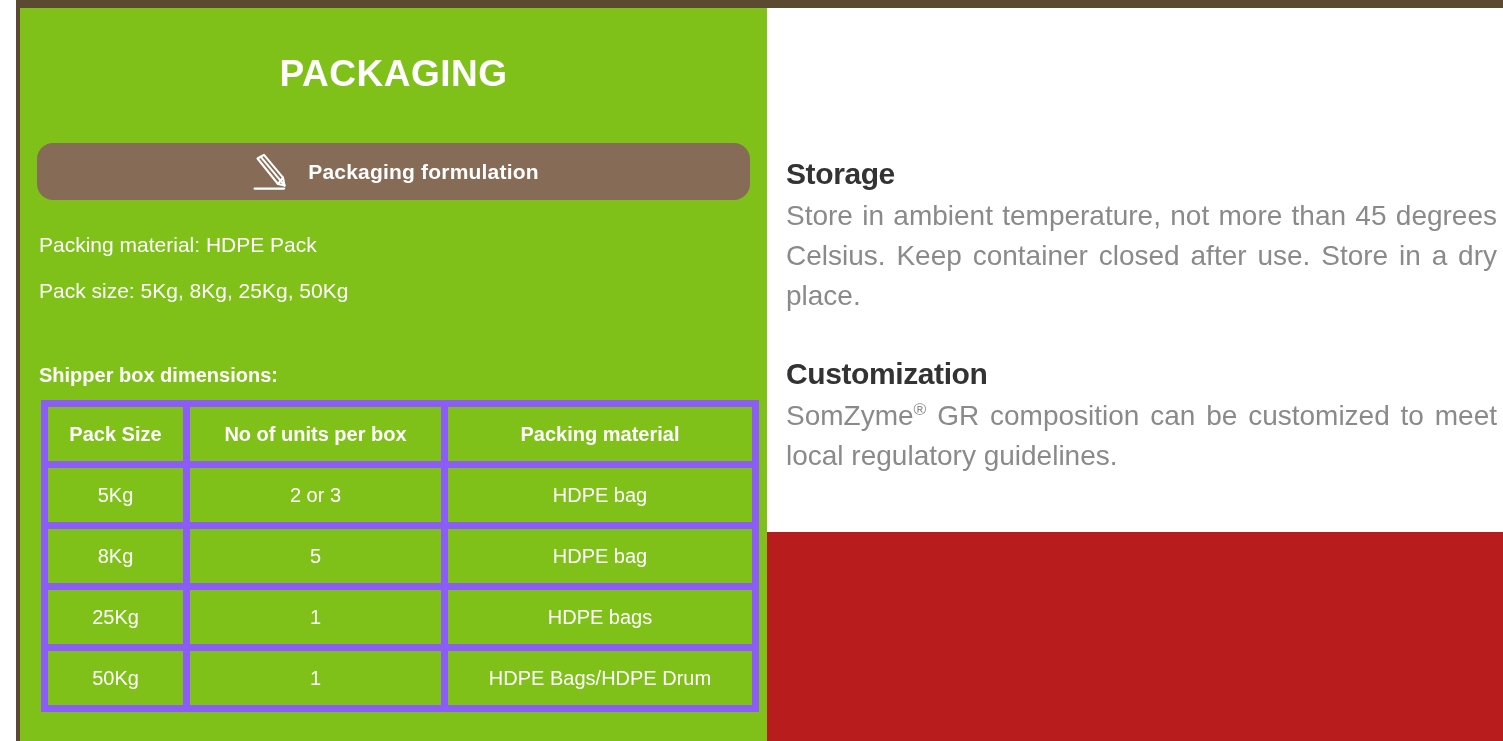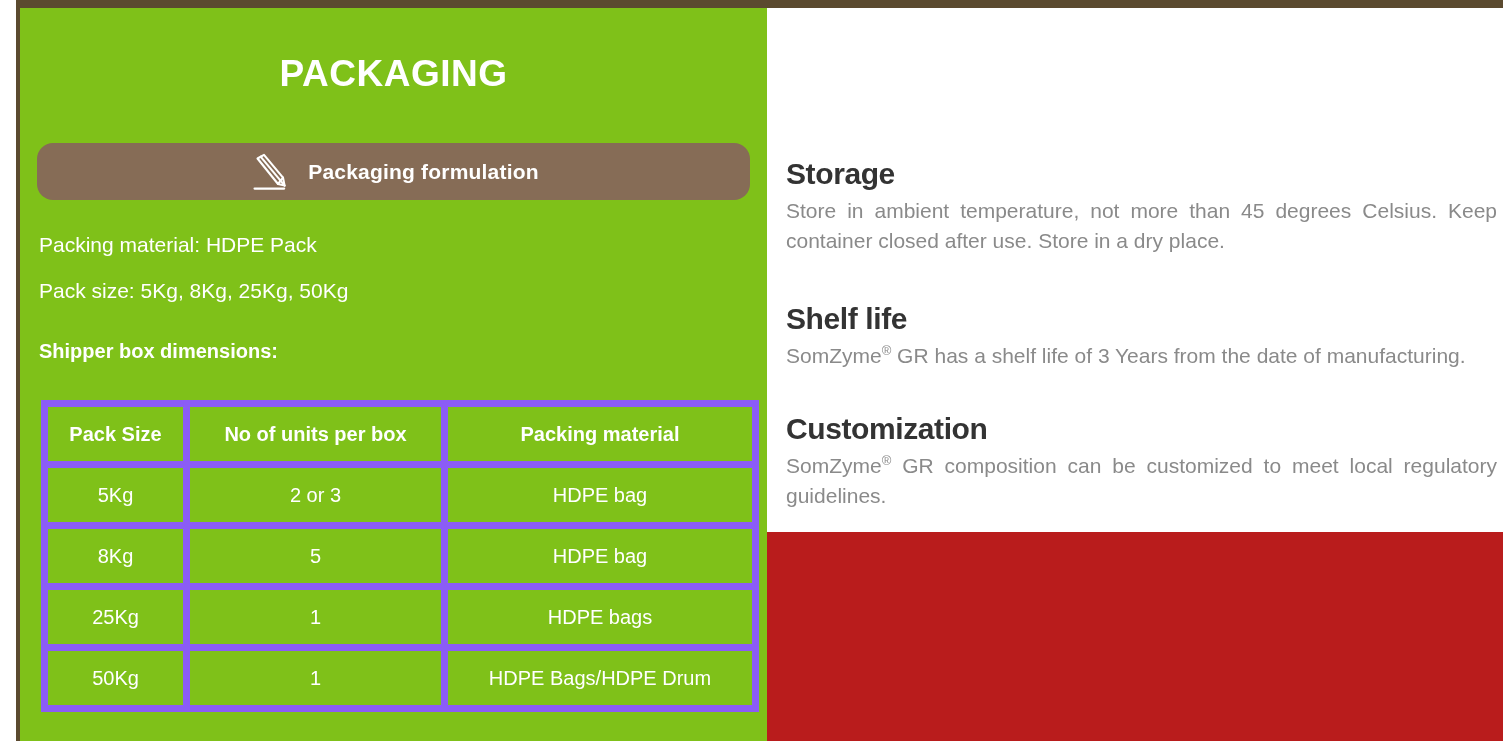--- a/index.html
+++ b/index.html
@@ -89,21 +89,21 @@
   .pack-line {
     color: #ffffff;
     font-size: 21px;
     line-height: 1.15;
     margin-bottom: 22px;
     white-space: nowrap;
   }
 
   .shipper-heading {
     position: absolute;
-    left: 19px; top: 332px;
+    left: 19px; top: 356px;
     color: #ffffff;
     font-size: 20px;
     font-weight: bold;
     text-align: right;
   }
 
   
   .pack-table {
     position: absolute;
     left: 21px; top: 392px;
@@ -145,21 +145,21 @@
     color: #333333;
     font-size: 30px;
     font-weight: bold;
     font-family: "Liberation Sans", sans-serif;
     letter-spacing: -0.4px;
     line-height: 1.1;
     margin-bottom: 6px;
   }
   .sec-body {
     color: #8a8a8a;
-    font-size: 21px;
+    font-size: 28px;
     line-height: 1.42;
     text-align: justify;
     max-width: 713px;
   }
   .sec-body sup {
     font-size: 0.62em;
     vertical-align: super;
     line-height: 0;
   }
 </style>
@@ -233,24 +233,20 @@
 
   </div>
 
   <div class="white-panel">
 
     <div class="section section-storage">
       <div class="sec-heading">Storage</div>
       <div class="sec-body"><span>Store in ambient temperature, not more than 45 degrees Celsius. Keep container closed after use. Store in a dry place.</span></div>
     </div>
 
-    <div class="section section-shelf">
-      <div class="sec-heading">Shelf life</div>
-      <div class="sec-body"><span>SomZyme</span><sup>®</sup><span> GR has a shelf life of 3 Years from the date of manufacturing.</span></div>
-    </div>
 
     <div class="section section-custom">
       <div class="sec-heading">Customization</div>
       <div class="sec-body"><span>SomZyme</span><sup>®</sup><span> GR composition can be customized to meet local regulatory guidelines.</span></div>
     </div>
 
   </div>
 
 </div>
 

